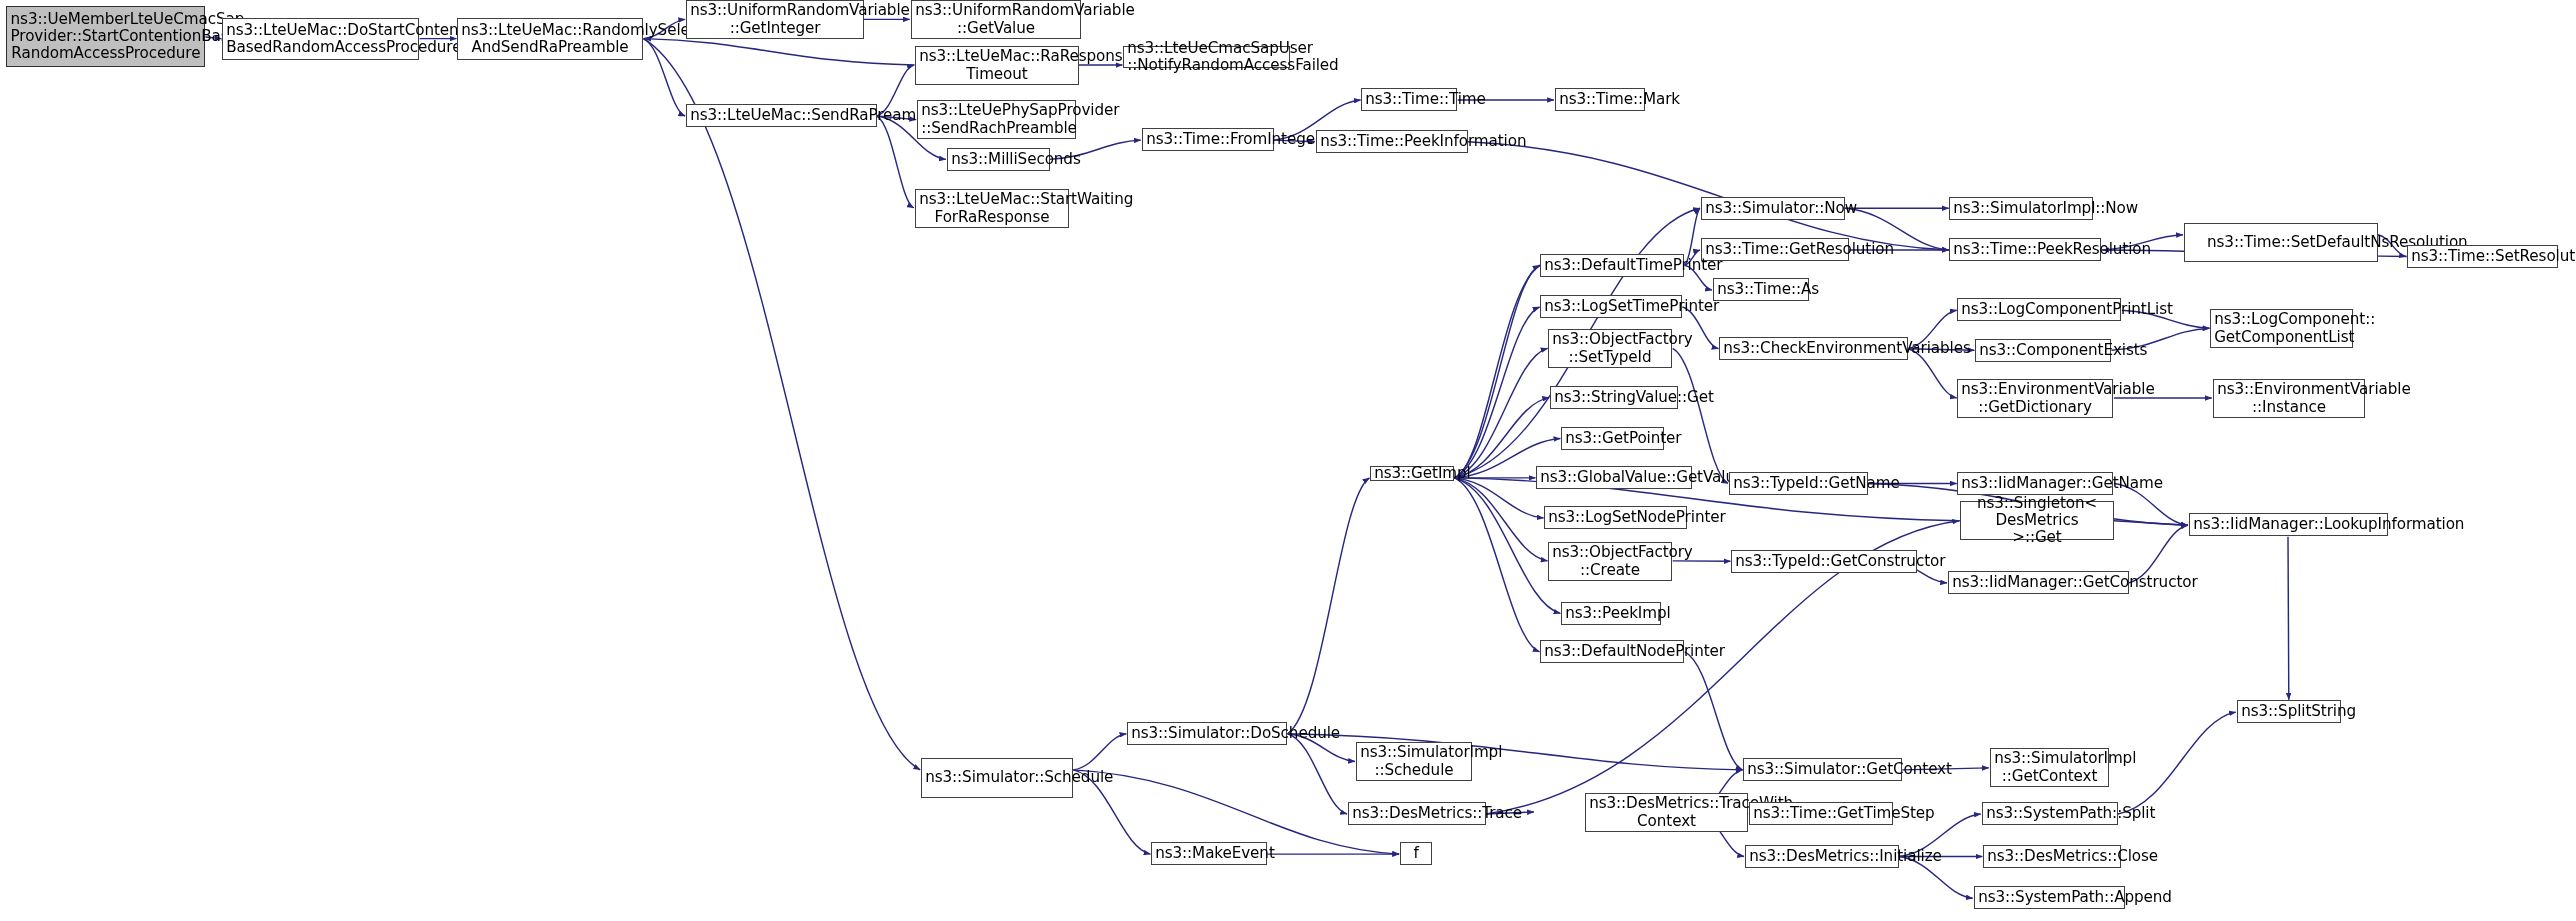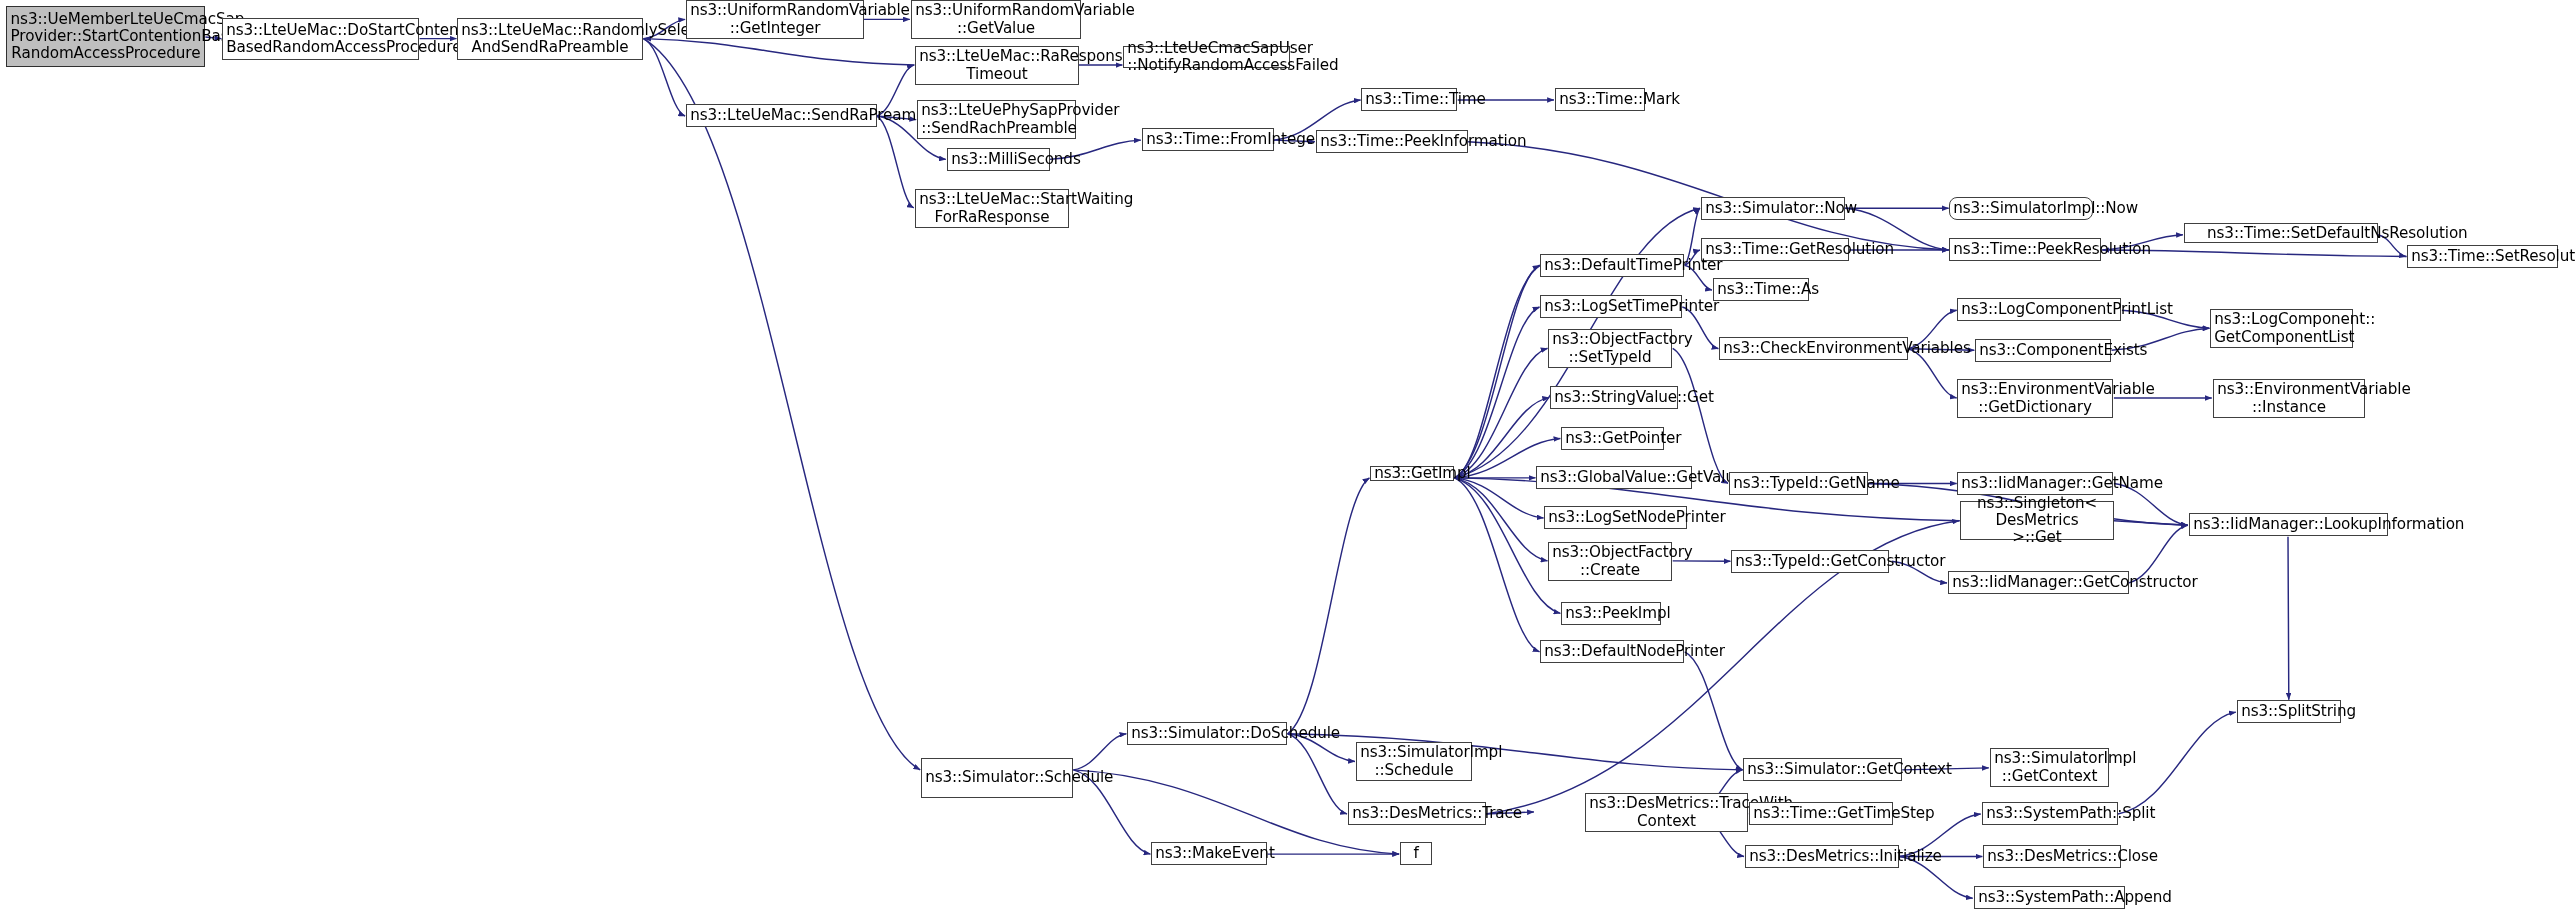--- a/index.html
+++ b/index.html
@@ -154,24 +154,24 @@
       <div class="node" style="left: 917px; top: 100px; width: 159px; height: 39px;"><span class="node-label">ns3::LteUePhySapProvider
 ::SendRachPreamble</span></div>
       <div class="node" style="left: 947px; top: 148px; width: 103px; height: 23px;"><span class="node-label">ns3::MilliSeconds</span></div>
       <div class="node" style="left: 915px; top: 189px; width: 154px; height: 39px;"><span class="node-label">ns3::LteUeMac::StartWaiting
 ForRaResponse</span></div>
       <div class="node" style="left: 1142px; top: 128px; width: 132px; height: 23px;"><span class="node-label">ns3::Time::FromInteger</span></div>
       <div class="node" style="left: 1361px; top: 88px; width: 96px; height: 23px;"><span class="node-label">ns3::Time::Time</span></div>
       <div class="node" style="left: 1555px; top: 88px; width: 90px; height: 23px;"><span class="node-label">ns3::Time::Mark</span></div>
       <div class="node" style="left: 1316px; top: 130px; width: 152px; height: 23px;"><span class="node-label">ns3::Time::PeekInformation</span></div>
       <div class="node" style="left: 1701px; top: 197px; width: 144px; height: 23px;"><span class="node-label">ns3::Simulator::Now</span></div>
-      <div class="node" style="left: 1949px; top: 197px; width: 144px; height: 23px; border-radius: 8px;"><span class="node-label">ns3::SimulatorImpl::Now</span></div>
+      <div class="node" style="left: 1949px; top: 197px; width: 144px; height: 23px;"><span class="node-label">ns3::SimulatorImpl::Now</span></div>
       <div class="node" style="left: 1701px; top: 238px; width: 148px; height: 23px;"><span class="node-label">ns3::Time::GetResolution</span></div>
       <div class="node" style="left: 1949px; top: 238px; width: 152px; height: 23px;"><span class="node-label">ns3::Time::PeekResolution</span></div>
-      <div class="node" style="left: 2184px; top: 223px; width: 194px; height: 20px; padding-left: 22px;"><span class="node-label">ns3::Time::SetDefaultNsResolution</span></div>
+      <div class="node" style="left: 2184px; top: 223px; width: 194px; height: 39px; padding-left: 22px;"><span class="node-label">ns3::Time::SetDefaultNsResolution</span></div>
       <div class="node" style="left: 2407px; top: 245px; width: 151px; height: 23px;"><span class="node-label">ns3::Time::SetResolution</span></div>
       <div class="node" style="left: 1540px; top: 254px; width: 144px; height: 23px;"><span class="node-label">ns3::DefaultTimePrinter</span></div>
       <div class="node" style="left: 1713px; top: 278px; width: 96px; height: 23px;"><span class="node-label">ns3::Time::As</span></div>
       <div class="node" style="left: 1540px; top: 295px; width: 142px; height: 23px;"><span class="node-label">ns3::LogSetTimePrinter</span></div>
       <div class="node" style="left: 1719px; top: 337px; width: 189px; height: 23px;"><span class="node-label">ns3::CheckEnvironmentVariables</span></div>
       <div class="node" style="left: 1957px; top: 298px; width: 164px; height: 23px;"><span class="node-label">ns3::LogComponentPrintList</span></div>
       <div class="node" style="left: 2210px; top: 309px; width: 143px; height: 39px;"><span class="node-label">ns3::LogComponent::
 GetComponentList</span></div>
       <div class="node" style="left: 1975px; top: 339px; width: 136px; height: 23px;"><span class="node-label">ns3::ComponentExists</span></div>
       <div class="node" style="left: 1548px; top: 329px; width: 124px; height: 39px;"><span class="node-label">ns3::ObjectFactory
@@ -185,21 +185,21 @@
       <div class="node" style="left: 1370px; top: 466px; width: 84px; height: 15px;"><span class="node-label">ns3::GetImpl</span></div>
       <div class="node" style="left: 1536px; top: 466px; width: 156px; height: 23px;"><span class="node-label">ns3::GlobalValue::GetValue</span></div>
       <div class="node" style="left: 1729px; top: 472px; width: 139px; height: 23px;"><span class="node-label">ns3::TypeId::GetName</span></div>
       <div class="node" style="left: 1957px; top: 472px; width: 156px; height: 23px;"><span class="node-label">ns3::IidManager::GetName</span></div>
       <div class="node" style="left: 1544px; top: 506px; width: 143px; height: 23px;"><span class="node-label">ns3::LogSetNodePrinter</span></div>
       <div class="node" style="left: 1960px; top: 501px; width: 154px; height: 39px;"><span class="node-label">ns3::Singleton&lt; DesMetrics
 &gt;::Get</span></div>
       <div class="node" style="left: 2189px; top: 513px; width: 199px; height: 23px;"><span class="node-label">ns3::IidManager::LookupInformation</span></div>
       <div class="node" style="left: 1548px; top: 542px; width: 124px; height: 39px;"><span class="node-label">ns3::ObjectFactory
 ::Create</span></div>
-      <div class="node" style="left: 1731px; top: 550px; width: 158px; height: 23px;"><span class="node-label">ns3::TypeId::GetConstructor</span></div>
+      <div class="node" style="left: 1731px; top: 550px; width: 186px; height: 23px;"><span class="node-label">ns3::TypeId::GetConstructor</span></div>
       <div class="node" style="left: 1948px; top: 571px; width: 181px; height: 23px;"><span class="node-label">ns3::IidManager::GetConstructor</span></div>
       <div class="node" style="left: 1561px; top: 602px; width: 100px; height: 23px;"><span class="node-label">ns3::PeekImpl</span></div>
       <div class="node" style="left: 1540px; top: 640px; width: 144px; height: 23px;"><span class="node-label">ns3::DefaultNodePrinter</span></div>
       <div class="node" style="left: 2237px; top: 700px; width: 104px; height: 23px;"><span class="node-label">ns3::SplitString</span></div>
       <div class="node" style="left: 1127px; top: 722px; width: 160px; height: 23px; text-align: right;"><span class="node-label">ns3::Simulator::DoSchedule</span></div>
       <div class="node" style="left: 921px; top: 758px; width: 152px; height: 40px; justify-content: center;"><span class="node-label">ns3::Simulator::Schedule</span></div>
       <div class="node" style="left: 1356px; top: 742px; width: 116px; height: 39px;"><span class="node-label">ns3::SimulatorImpl
 ::Schedule</span></div>
       <div class="node" style="left: 1348px; top: 802px; width: 138px; height: 23px;"><span class="node-label">ns3::DesMetrics::Trace</span></div>
       <div class="node" style="left: 1585px; top: 793px; width: 163px; height: 39px; justify-content: center;"><span class="node-label">ns3::DesMetrics::TraceWith

